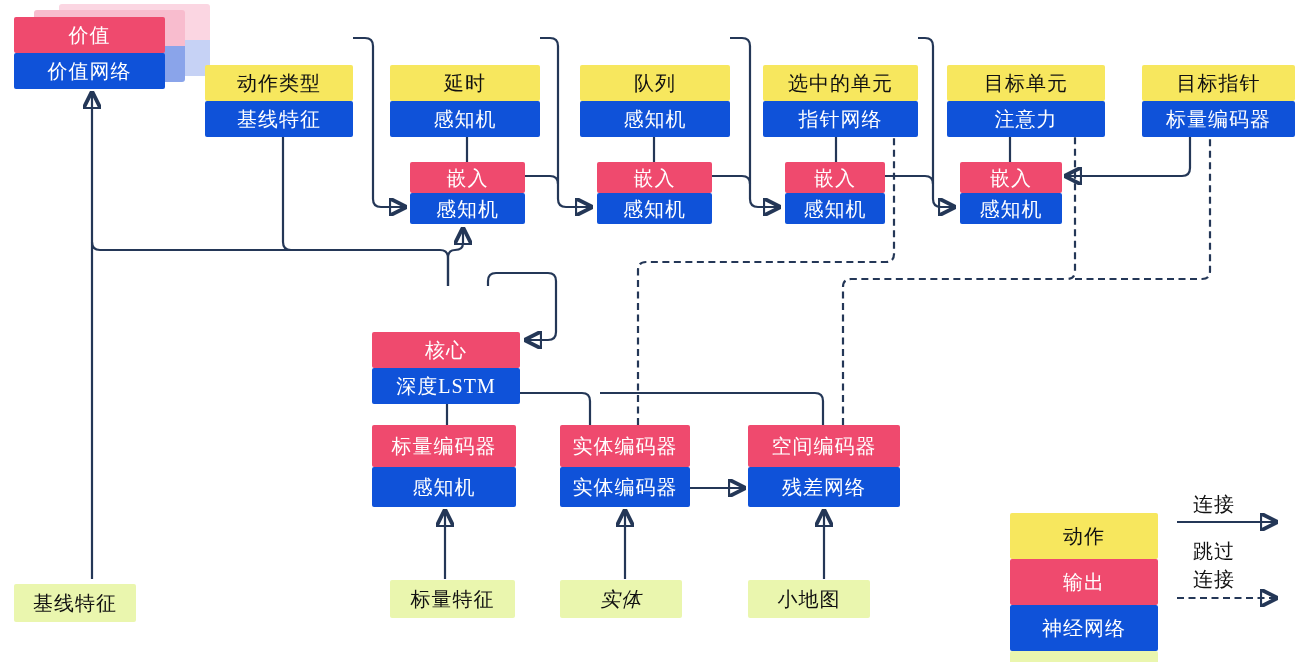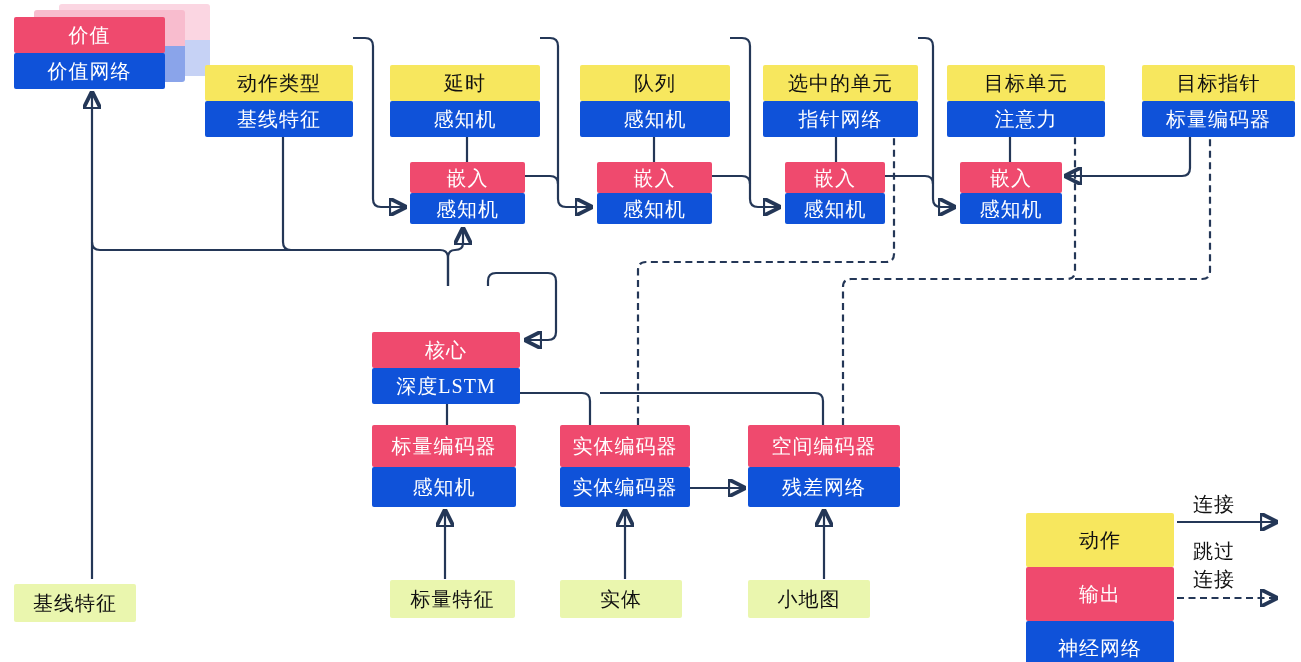--- a/index.html
+++ b/index.html
@@ -28,21 +28,21 @@
   .row-embed .band{width:100%;height:31px;font-size:20px;}
   .row-core .band{width:100%;height:36px;}
   .row-enc .band.red{width:100%;height:42px;}
   .row-enc .band.blue{width:100%;height:40px;}
   .input-box{position:absolute;z-index:2;height:38px;width:122px;
     display:flex;align-items:center;justify-content:center;
     background:var(--green);color:var(--ink);font-size:20px;letter-spacing:1px;border-radius:2px;}
   .vshadow{position:absolute;width:151px;height:72px;border-radius:3px;overflow:hidden;}
   .vshadow .half{width:100%;height:36px;}
   .stack-main{position:absolute;left:0;top:0;width:151px;height:72px;z-index:3;}
-  .legend-swatch{position:absolute;left:16px;width:148px;height:54px;z-index:2;
+  .legend-swatch{position:absolute;left:0;width:148px;height:46px;z-index:2;
     display:flex;align-items:center;justify-content:center;font-size:20px;letter-spacing:1px;}
   .legend-label{position:absolute;z-index:2;font-size:20px;color:var(--ink);letter-spacing:1px;white-space:nowrap;}
 </style>
 </head>
 <body>
 
 <div id="canvas">
 
   <svg id="wires" viewBox="0 0 1301 662">
     <defs>
@@ -168,21 +168,21 @@
     <div class="band red">实体编码器</div>
     <div class="band blue">实体编码器</div>
   </div>
   <div class="node row-enc" style="left:748px;top:425px;width:152px;">
     <div class="band red">空间编码器</div>
     <div class="band blue">残差网络</div>
   </div>
 
   <div class="input-box" style="left:14px;top:584px;">基线特征</div>
   <div class="input-box" style="left:390px;top:580px;width:125px;">标量特征</div>
-  <div class="input-box" style="left:560px;top:580px;">实体</div>
+  <div class="input-box" style="left:560px;top:580px;font-style:italic;">实体</div>
   <div class="input-box" style="left:748px;top:580px;">小地图</div>
 
   <div class="node" style="left:1010px;top:465px;width:148px;">
     <div class="legend-swatch band yellow" style="top:0;position:relative;">动作</div>
     <div class="legend-swatch band red" style="top:0;position:relative;">输出</div>
     <div class="legend-swatch band blue" style="top:0;position:relative;">神经网络</div>
     <div class="legend-swatch band green" style="top:0;position:relative;">输入</div>
   </div>
   <div class="legend-label" style="left:1193px;top:491px;">连接</div>
   <div class="legend-label" style="left:1193px;top:538px;">跳过</div>

